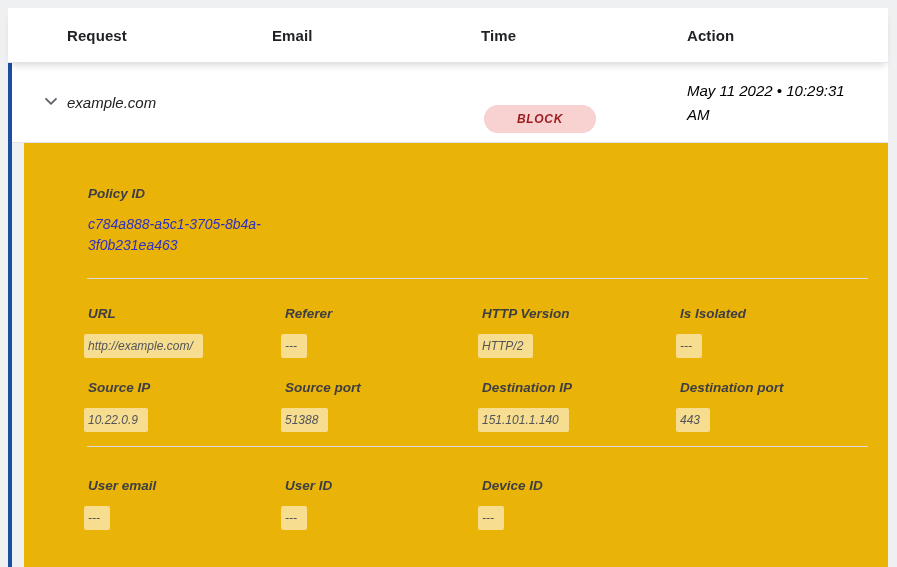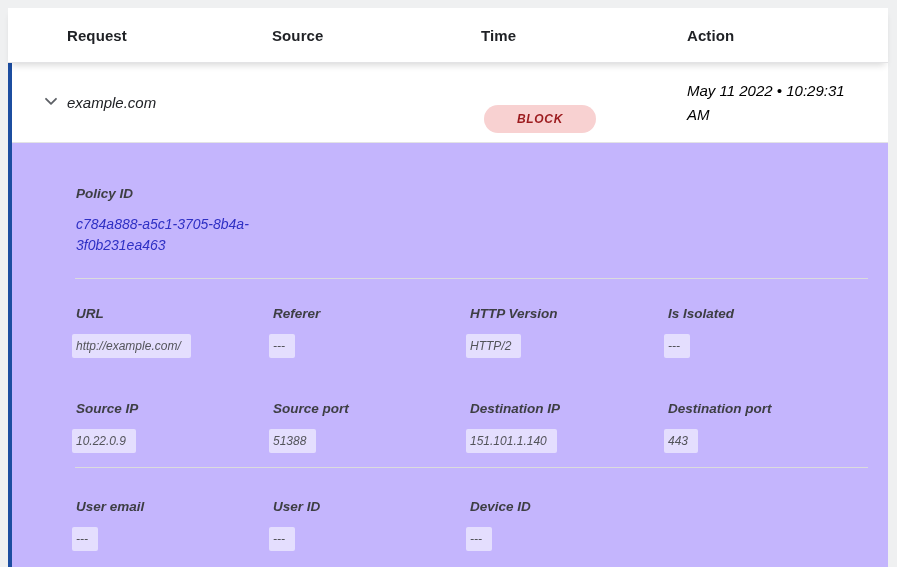--- a/index.html
+++ b/index.html
@@ -61,27 +61,27 @@
   .badge {
     display:inline-block; width:112px; padding:7px 0;
     margin-left:3px;
     background:var(--badge-bg,#f8d1d1);
     color:var(--badge-text,#9c1b1e);
     font-size:12px; font-weight:700; letter-spacing:0.7px;
     text-align:center; border-radius:14px;margin-top:32px;
   }
 
   
-  .detail-panel { flex:1 1 auto; background:#c4b5fd; }
+  .detail-panel { flex:1 1 auto; background:#eab308;margin-left:12px; }
   .section-policy { padding:42px 20px 22px 64px; }
   .section-grid   { padding:26px 20px 14px 64px; }
   .section-grid3  { padding:30px 20px 10px 64px; }
   .fields-grid {
     display:grid; grid-template-columns:197px 197px 198px 1fr;
-    row-gap:42px;
+    row-gap:21px;
   }
   .field-label {
     font-size:13.5px; font-weight:700; color:#3d3e43;
     line-height:18px; margin-bottom:11px;
   }
   .field-value {
     display:inline-block;
     font-size:12px; color:#53545a; line-height:18px;
     background:rgba(255,255,255,0.55);
     padding:3px 10px 3px 4px; margin-left:-4px;
@@ -98,21 +98,21 @@
   .divider { height:1px; background:#dbdbdd; margin:0 20px 0 63px; }
 </style>
 </head>
 <body>
 
 <div id="screen">
   <div class="card">
 
     <div class="table-header">
       <div class="th">Request</div>
-      <div class="th">Source</div>
+      <div class="th">Email</div>
       <div class="th">Time</div>
       <div class="th">Action</div>
     </div>
 
     <div class="expanded-group">
 
       <div class="log-row">
         <button class="chevron-btn">
           <span>
             <svg width="18" height="18" viewBox="0 0 18 18">

